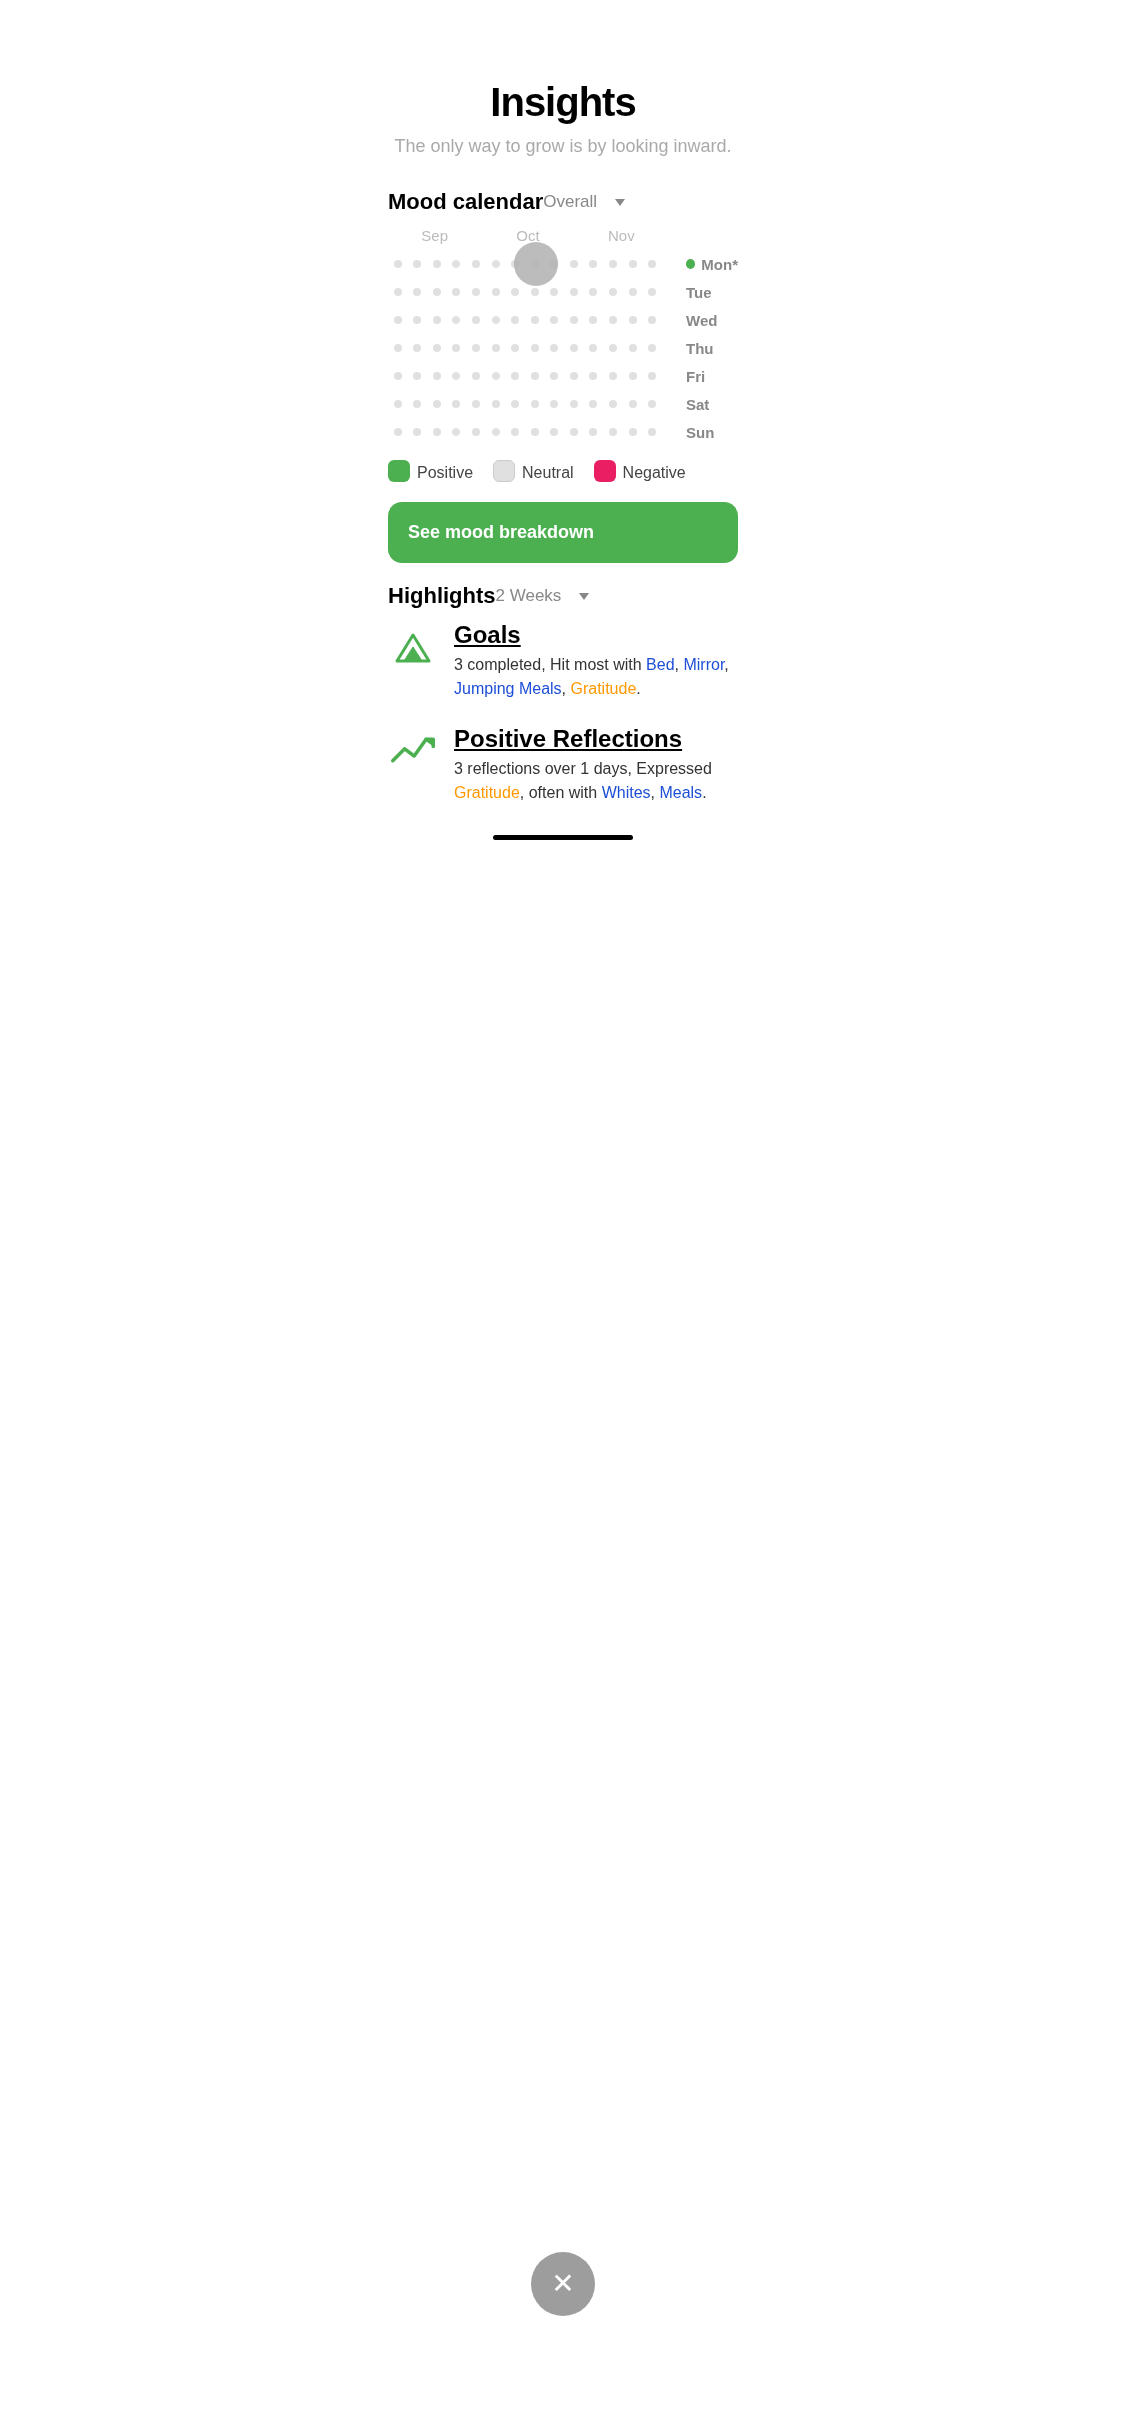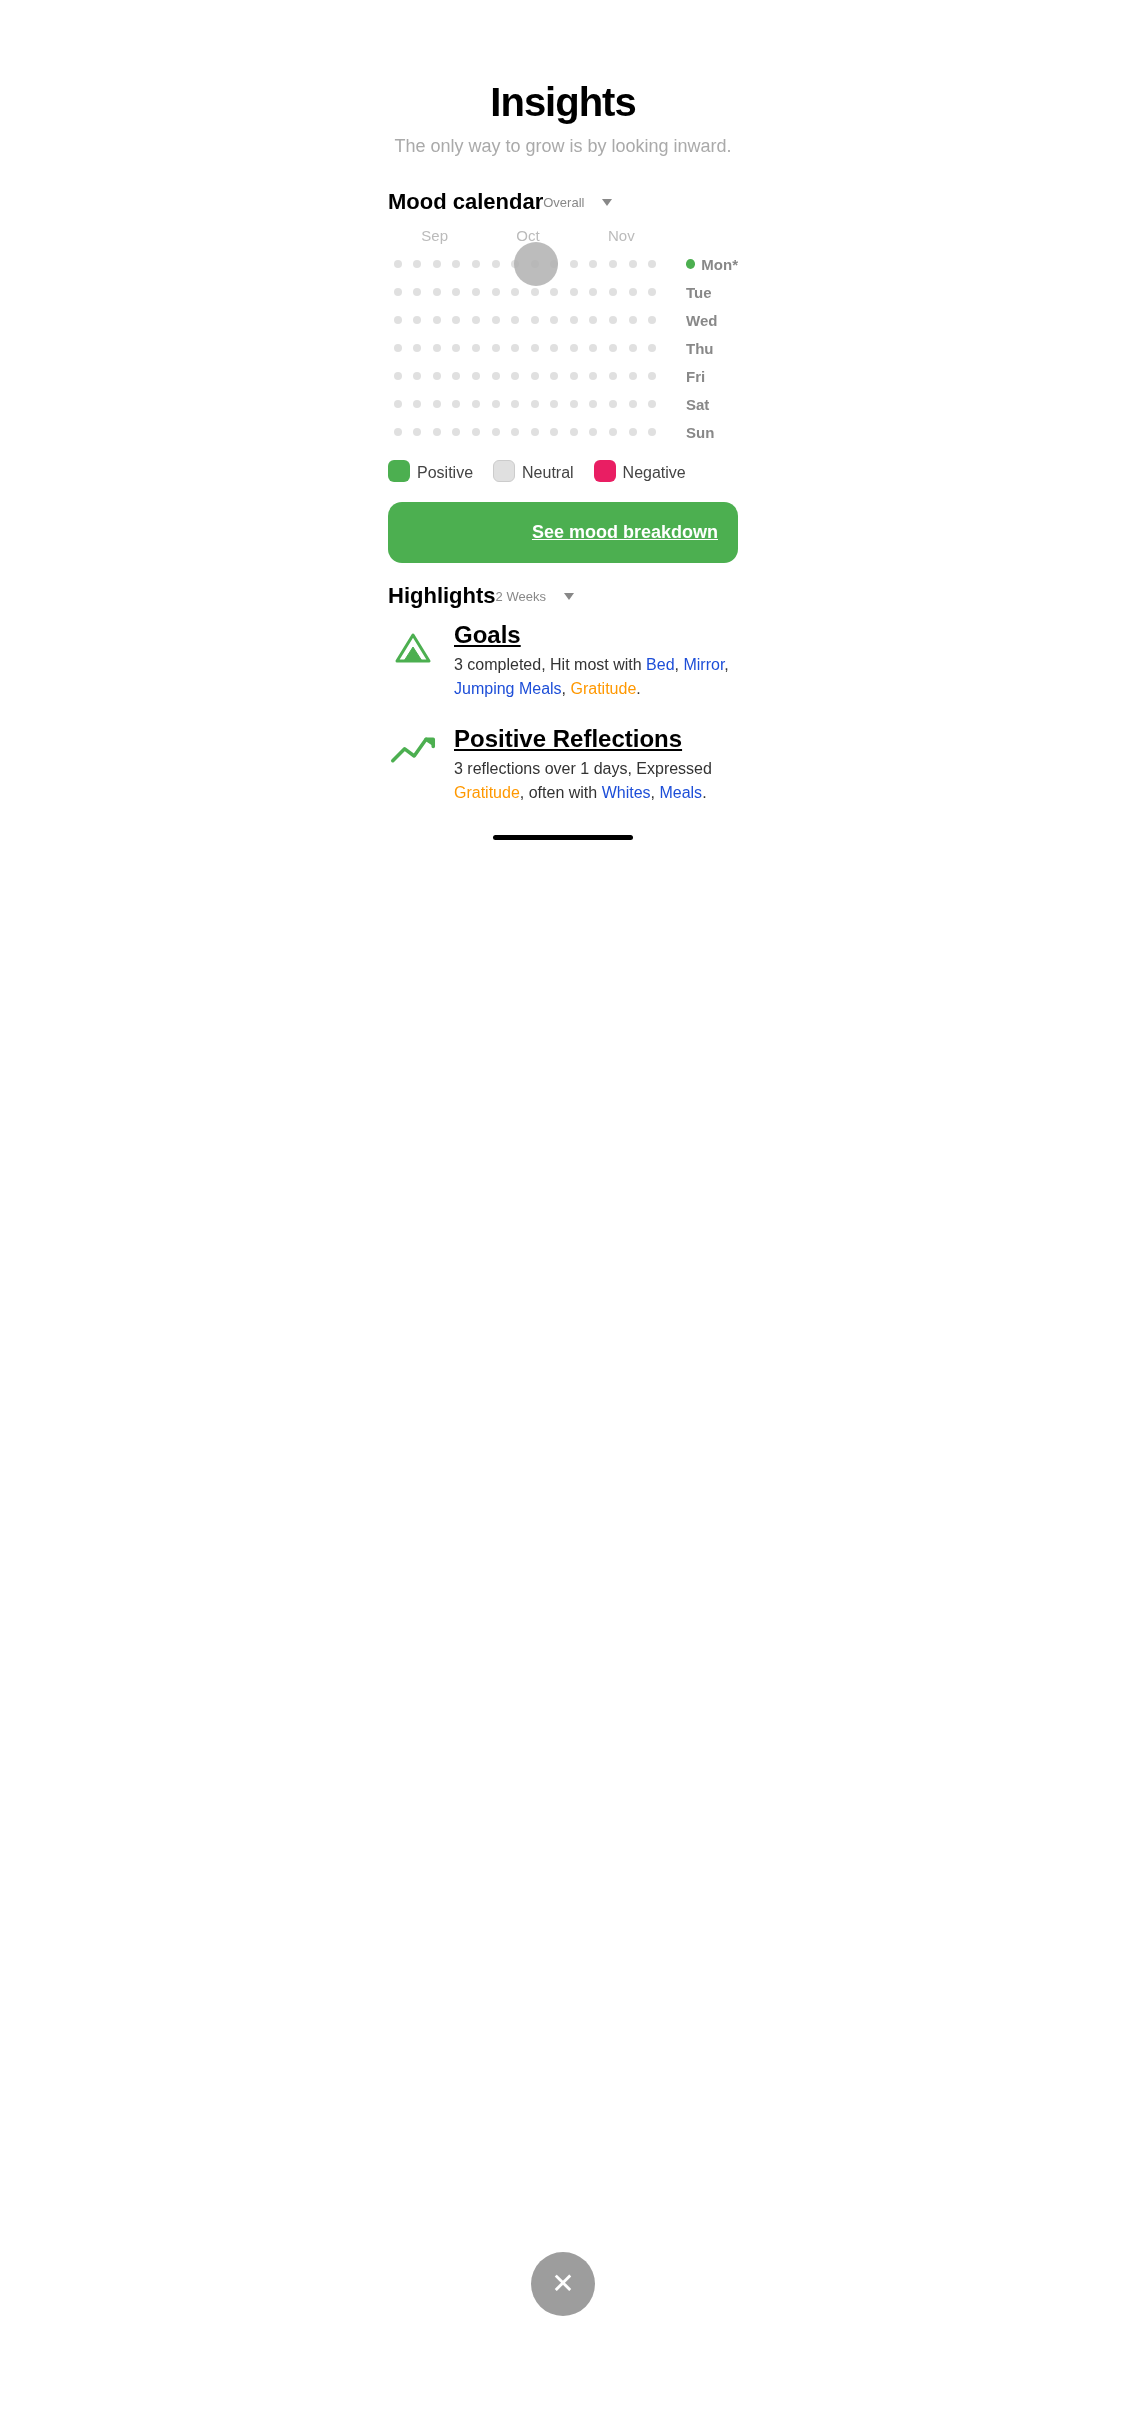--- a/index.html
+++ b/index.html
@@ -53,21 +53,21 @@
     .section-title {
       font-size: 22px;
       font-weight: 800;
       color: #000;
     }
 
     .dropdown-btn {
       display: flex;
       align-items: center;
       gap: 18px;
-      font-size: 13px;
+      font-size: 17px;
       color: #888;
       background: none;
       border: none;
       cursor: pointer;
     }
 
     .dropdown-arrow {
       width: 0;
       height: 0;
       border-left: 5px solid transparent;
@@ -205,22 +205,21 @@
       width: calc(100% - 40px);
       margin: 20px 20px;
       padding: 20px;
       background: #4CAF50;
       color: #fff;
       font-size: 18px;
       font-weight: 700;
       border: none;
       border-radius: 14px;
       cursor: pointer;
-      text-align: right;
-      text-decoration: underline;
+      text-align: left;
     }
 
     
     .highlights-section {
       padding: 0 20px;
       margin-top: 12px;
     }
 
     .highlight-item {
       display: flex;

